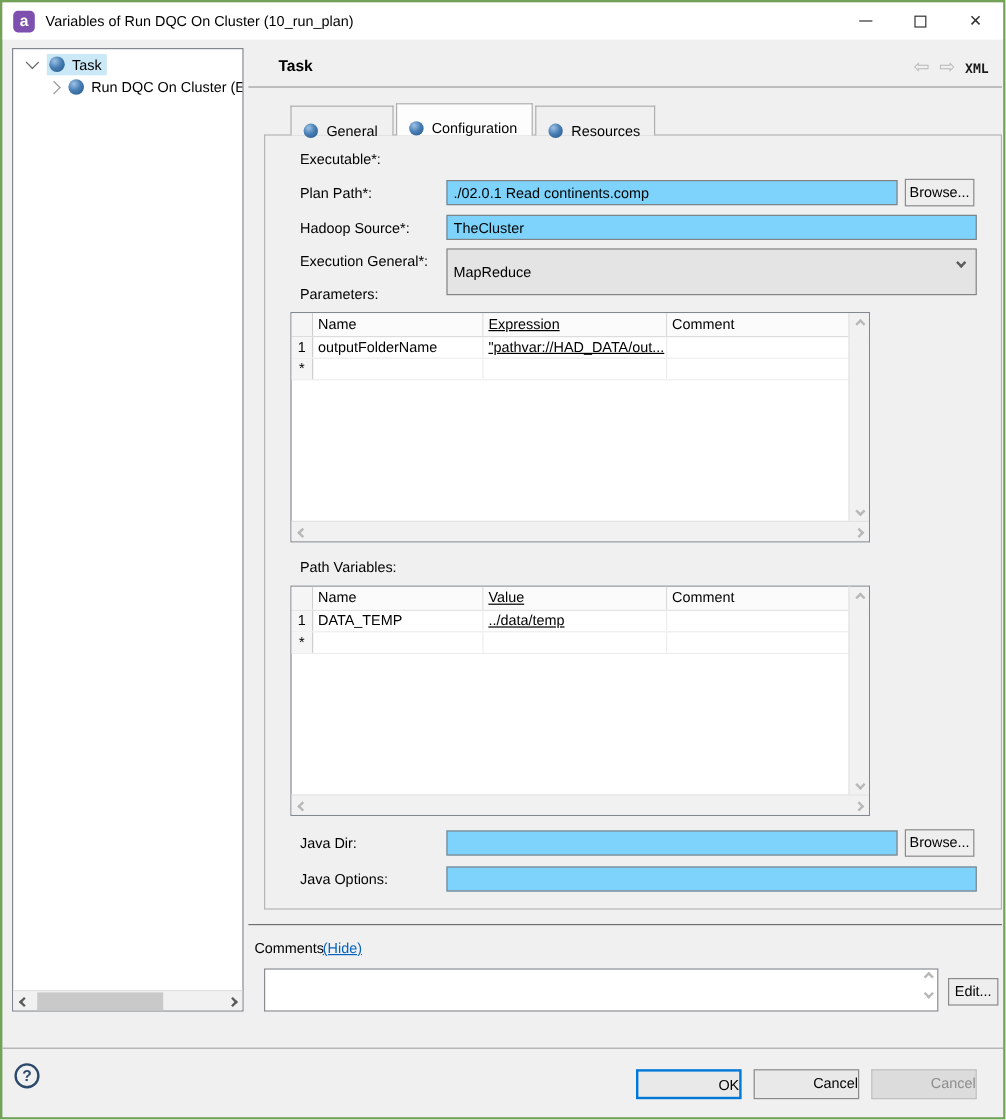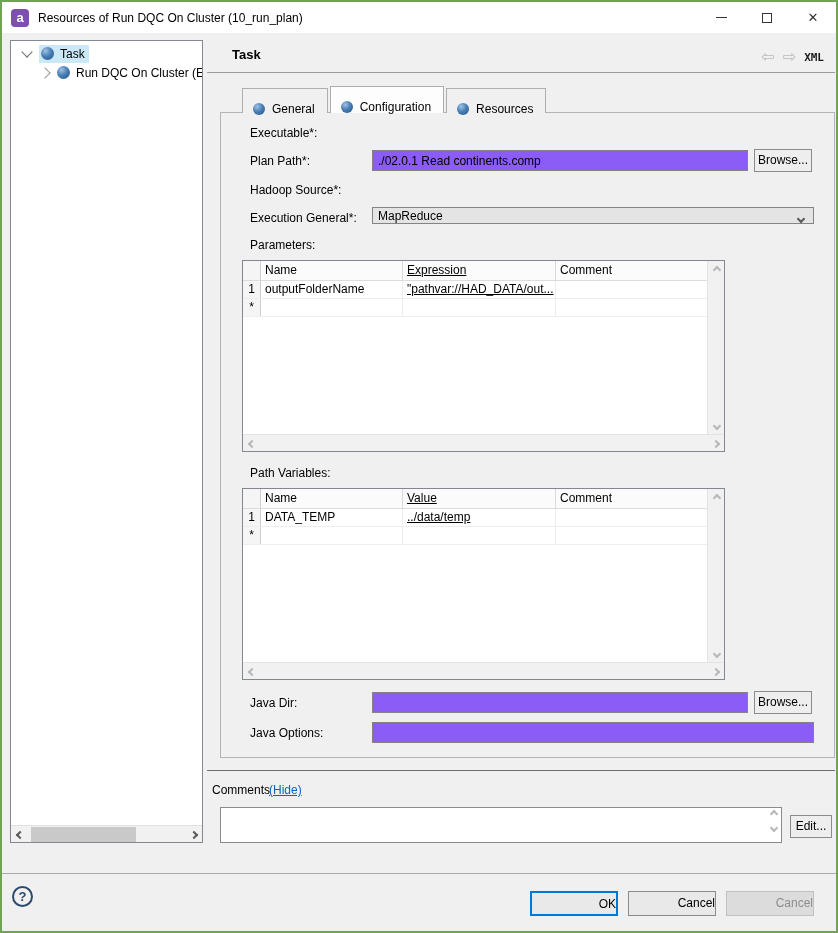--- a/index.html
+++ b/index.html
@@ -42,23 +42,23 @@
   .xml-btn { font-size:11px; font-weight:bold; color:#1a1a1a; font-family:"DejaVu Sans Mono", monospace; }
   .hline { position:absolute; height:1px; background:#9b9b9b; }
   
   .tabs { position:absolute; left:240px; top:86px; display:flex; align-items:flex-end; height:25px; z-index:3; }
   .tab { display:flex; align-items:center; gap:7px; padding:20px 12px 4px 10px; height:21px; background:#f0f0f0; border:1px solid #aeaeae; border-bottom:none; margin-right:2px; }
   .tab .sphere { width:12px; height:12px; flex:0 0 12px; }
   .tab.active { height:25px; background:#fdfdfd; position:relative; z-index:4; padding-bottom:6px; }
   .tabpanel { position:absolute; left:218px; top:110px; width:615px; height:646px; border:1px solid #b4b4b4; background:#f0f0f0; z-index:1; }
   
   .flabel { position:absolute; left:248px; font-size:12px; z-index:2; }
-  .tinput { position:absolute; height:21px; border:1px solid #838383; background:#8b5cf6; font-family:"Liberation Sans",sans-serif; font-size:12px; padding:0 5px; z-index:2; }
+  .tinput { position:absolute; height:21px; border:1px solid #838383; background:#7dd3fc; font-family:"Liberation Sans",sans-serif; font-size:12px; padding:0 5px; z-index:2; }
   .btn { position:absolute; height:23px; background:#eeeeee; border:1px solid #8b8b8b; font-size:12px; font-family:"Liberation Sans",sans-serif; text-align:center; line-height:21px; z-index:2; }
-  .combo { position:absolute; height:17px; background:#e4e4e4; border:1px solid #848484; display:flex; align-items:center; padding:0 5px; z-index:2; }
+  .combo { position:absolute; height:39px; background:#e4e4e4; border:1px solid #848484; display:flex; align-items:center; padding:0 5px; z-index:2; }
   .combo-chev { position:absolute; right:9px; top:8px; }
   
   .grid { position:absolute; width:483px; height:192px; background:#fff; border:1px solid #828790; z-index:2; }
   .grid-head { display:flex; height:20px; border-bottom:1px solid #dcdcdc; }
   .gh { background:#fbfbfb; border-right:1px solid #d9d9d9; padding:2px 4px; font-size:12px; }
   .grow { display:flex; height:18px; border-bottom:1px solid #ededed; }
   .gc { border-right:1px solid #ededed; padding:1px 4px; font-size:12px; white-space:nowrap; overflow:hidden; }
   .numcol { width:18px; flex:0 0 18px; background:#f5f5f5; text-align:center; border-right:1px solid #cfcfcf; }
   .c1 { width:142px; flex:0 0 142px; } .c2 { width:153px; flex:0 0 153px;text-decoration:underline; } .c3 { width:153px; flex:0 0 153px; }
   .vscroll { position:absolute; top:0; right:0; width:17px; bottom:17px; background:#f1f1f1; border-left:1px solid #e3e3e3; }
@@ -75,21 +75,21 @@
   .footbtn.default { border:2px solid #0078d7; }
   .footbtn.disabled { background:#dcdcdc; border-color:#c0c0c0; color:#8d8d8d; }
 </style>
 </head>
 <body>
 
 <div id="win">
 
   <div class="titlebar">
     <div class="appicon">a</div>
-    <div class="title-text">Resources of Run DQC On Cluster (10_run_plan)</div>
+    <div class="title-text">Variables of Run DQC On Cluster (10_run_plan)</div>
     <div class="wincontrols">
       <div class="winbtn">
           <div class="min-glyph"></div>
         </div>
       <div class="winbtn">
           <div class="max-glyph"></div>
         </div>
       <div class="winbtn">
           <span class="close-glyph">✕</span>
         </div>
@@ -144,20 +144,21 @@
   </div>
   <div class="tabpanel"></div>
 
   <div class="flabel" style="top:124px;">Executable*:</div>
 
   <div class="flabel" style="top:152px;">Plan Path*:</div>
   <input class="tinput" style="left: 370px; top: 148px; width: 376px;" value="./02.0.1 Read continents.comp">
   <div class="btn" style="left:752px; top:147px; width:58px;">Browse...</div>
 
   <div class="flabel" style="top:181px;">Hadoop Source*:</div>
+  <input class="tinput" style="left: 370px; top: 177px; width: 442px;" value="TheCluster">
 
   <div class="flabel" style="top:209px;">Execution General*:</div>
   <div class="combo" style="left:370px; top:205px; width:442px;">
     <span>MapReduce</span>
     <div class="combo-chev chev dn" style="border-color:#5a5a5a;"></div>
   </div>
 
   <div class="flabel" style="top:236px;">Parameters:</div>
   <div class="grid" style="left:240px; top:258px;">
     <div class="grid-head">

